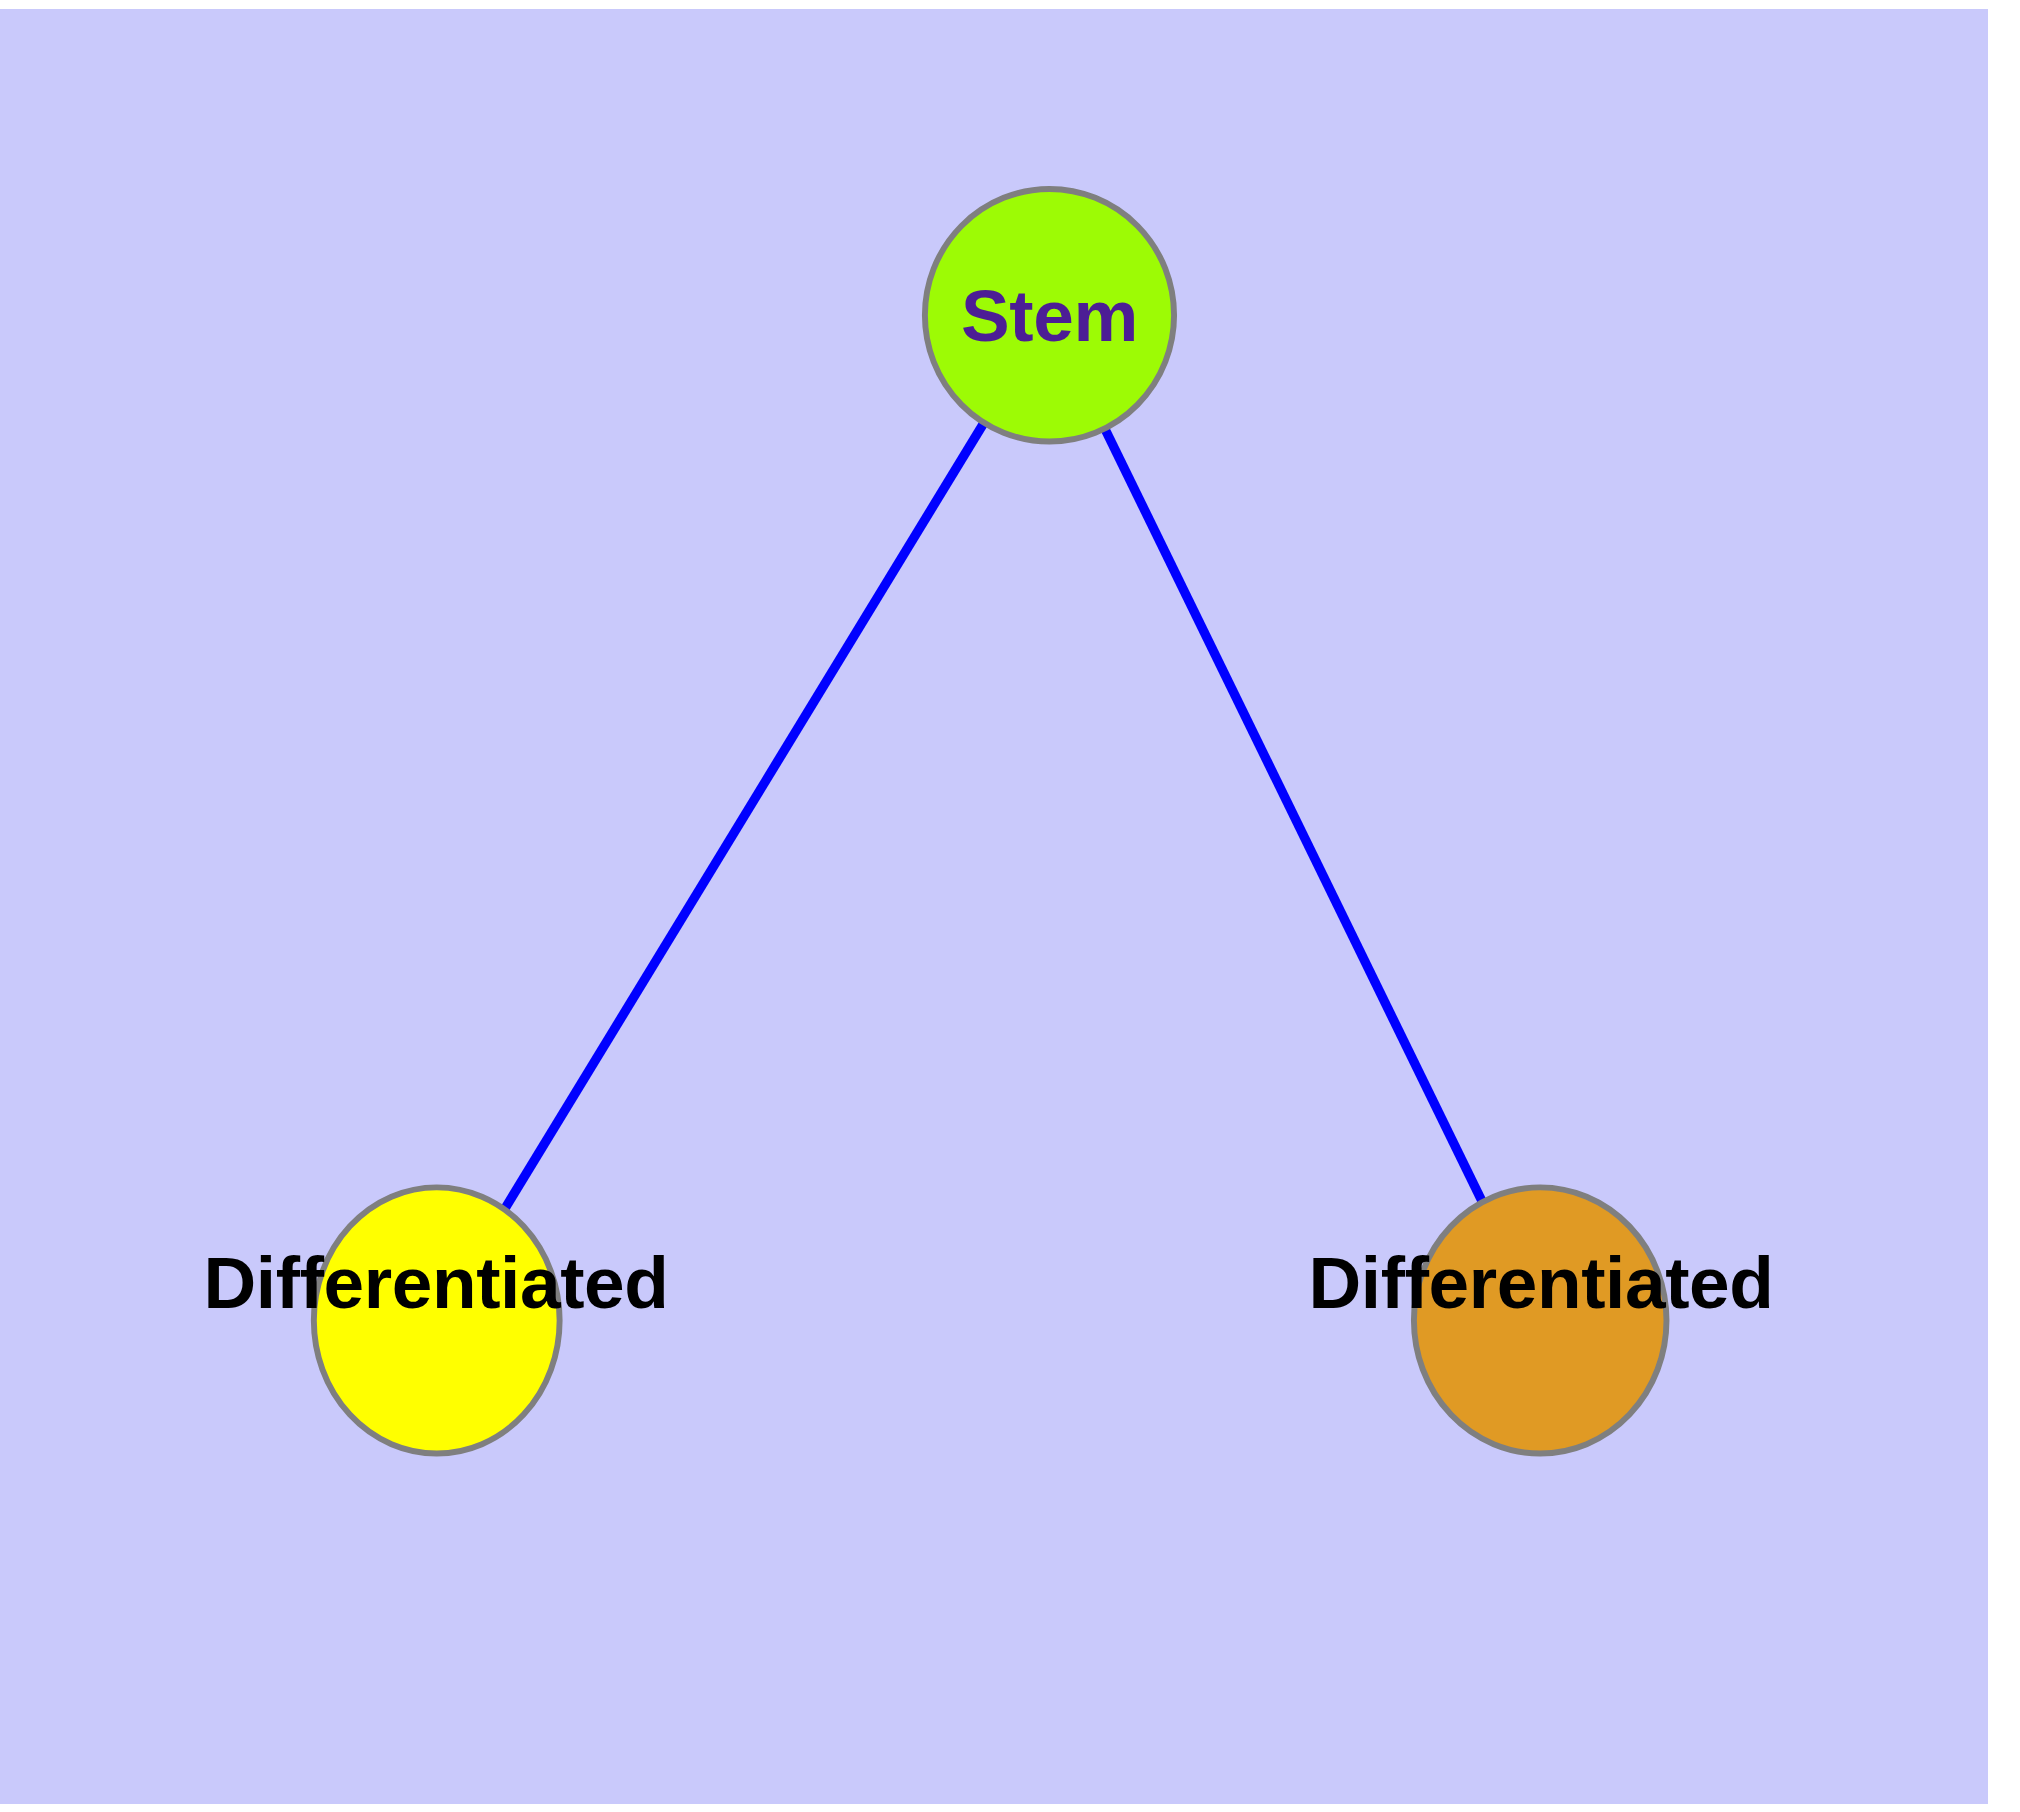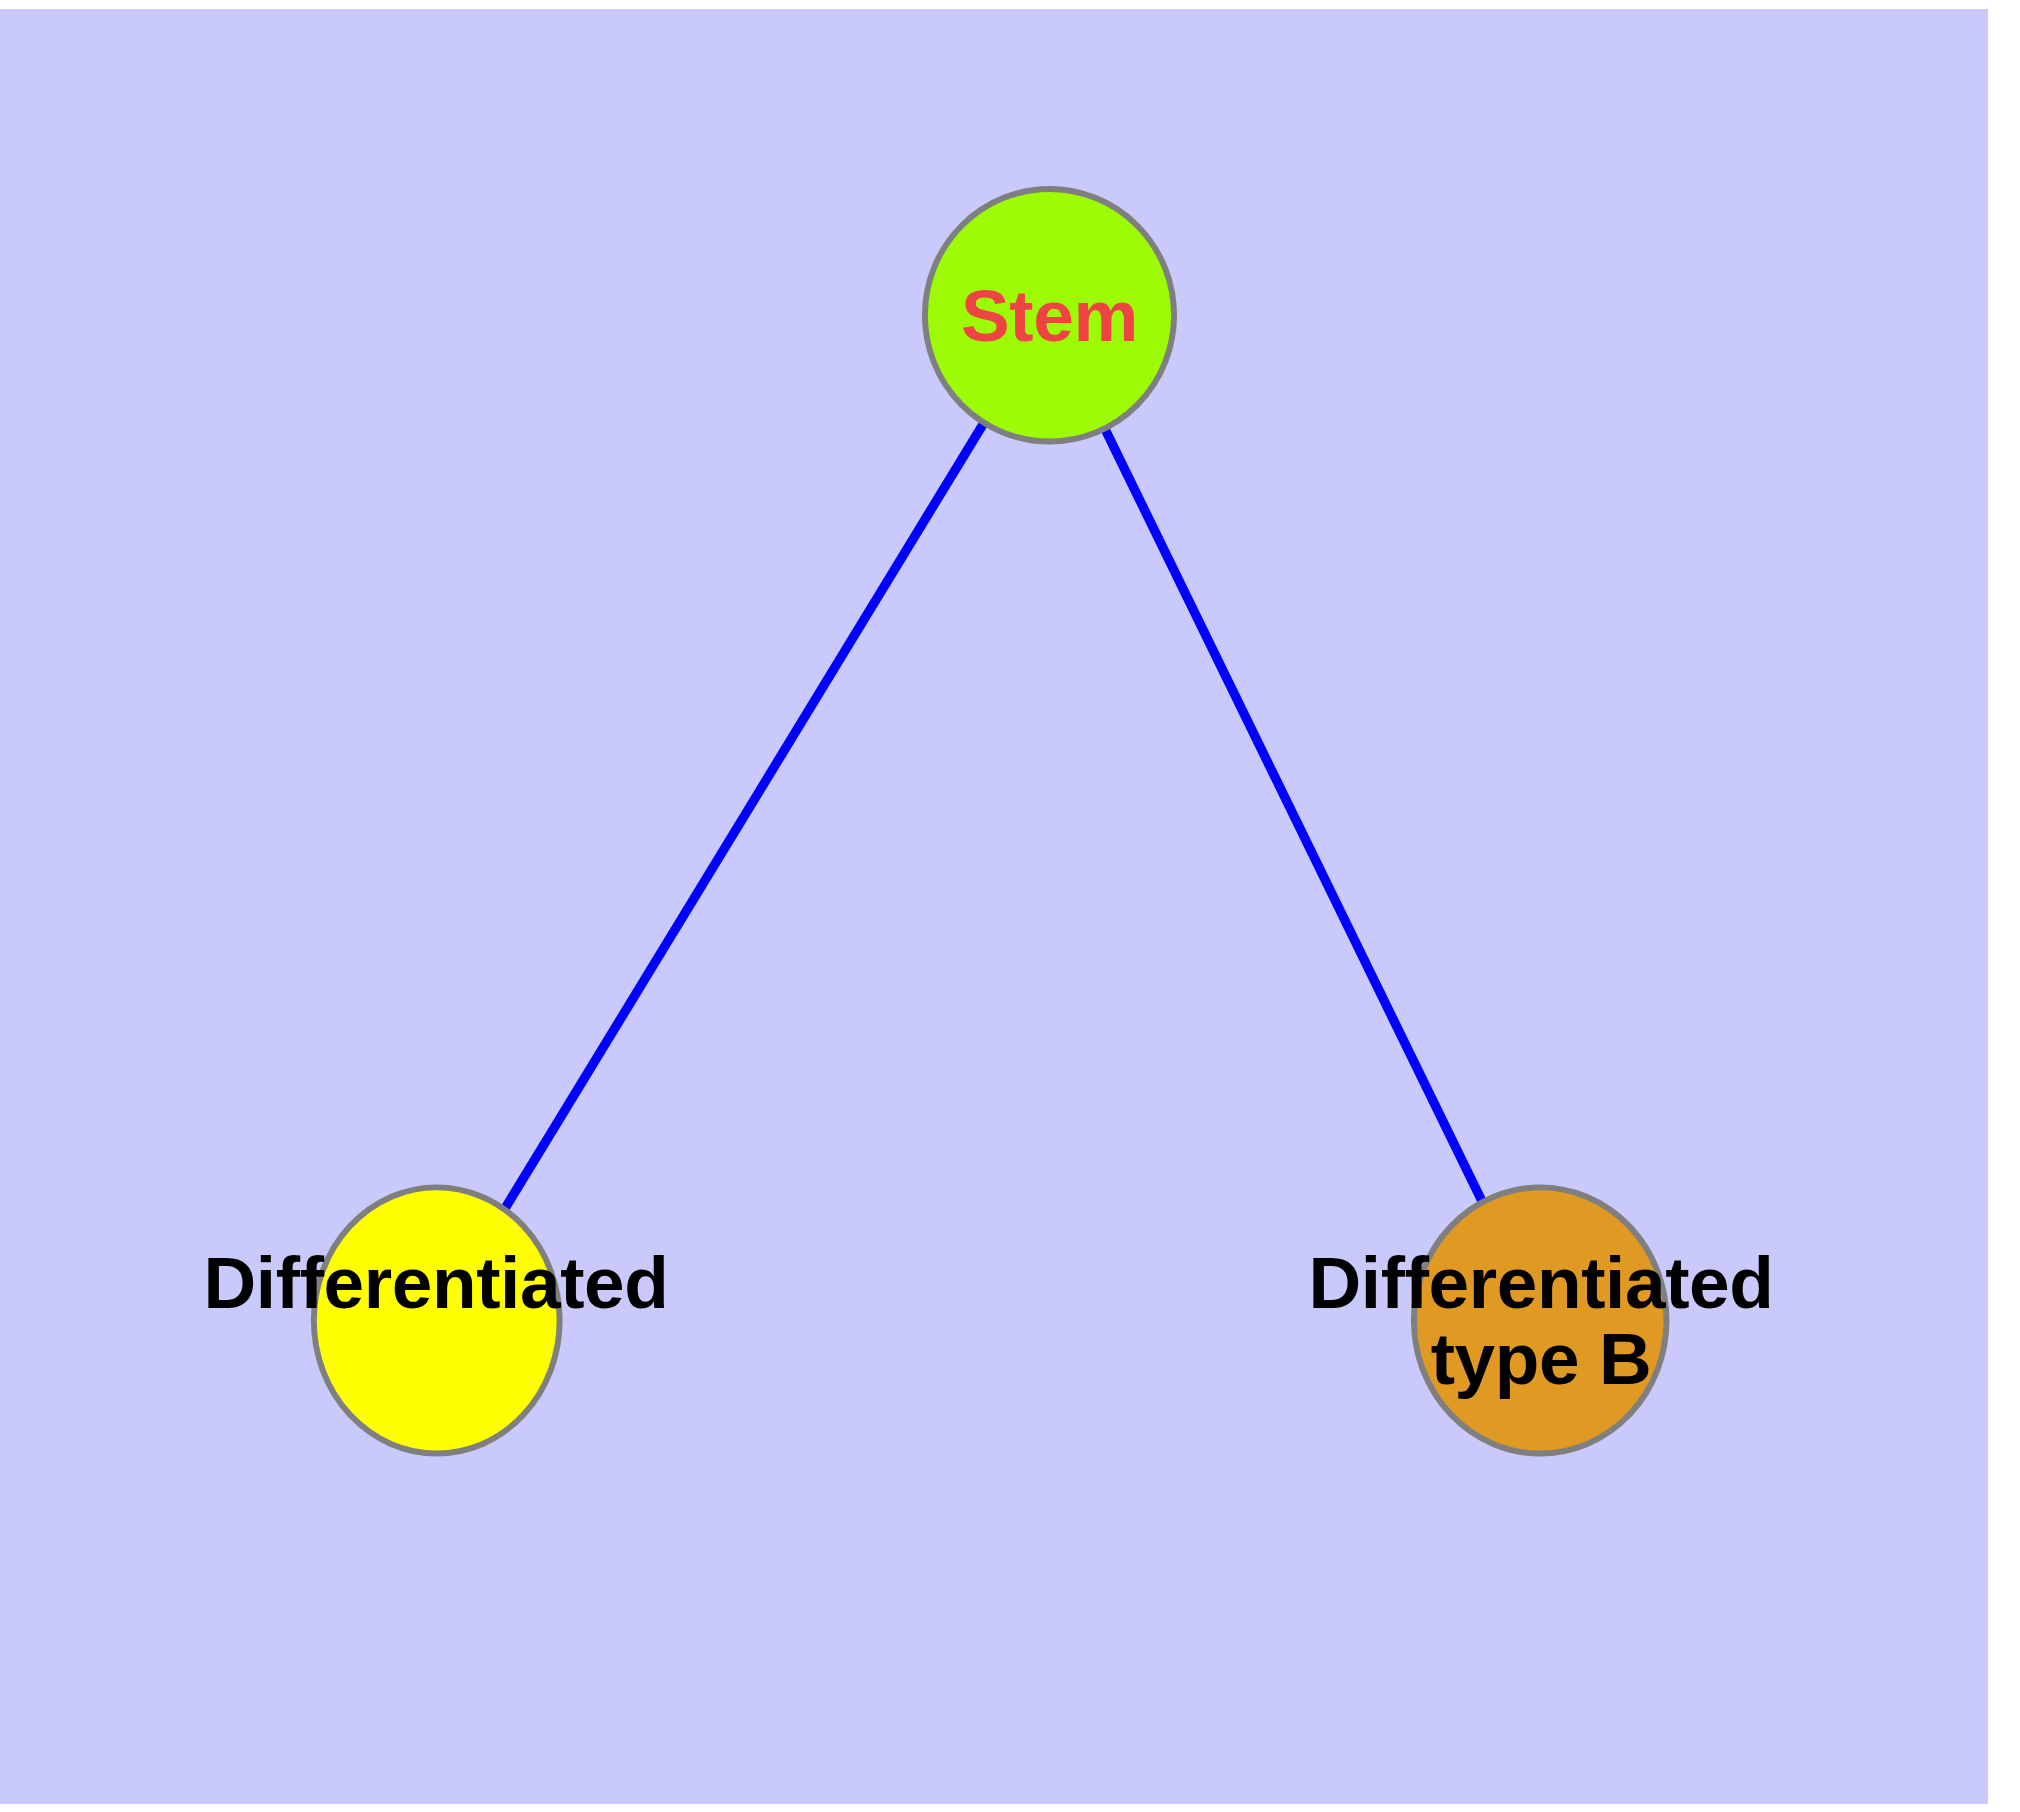--- a/index.html
+++ b/index.html
@@ -77,20 +77,20 @@
       <line x1="1302.7607011545147" y1="504.653180603203" x2="1749.2233844848286" y2="1419.1691433488888" stroke="#0000ff" stroke-width="11" stroke-linecap="butt"></line>
     </g>
 
     <g>
       <ellipse cx="1238" cy="372" rx="147" ry="149" fill="#9dfb05" stroke="#7f7f7f" stroke-width="7"></ellipse>
       <ellipse cx="515" cy="1558" rx="145" ry="157" fill="#ffff00" stroke="#7f7f7f" stroke-width="7"></ellipse>
       <ellipse cx="1817" cy="1558" rx="149" ry="157" fill="#e09a24" stroke="#7f7f7f" stroke-width="7"></ellipse>
     </g>
   </svg>
 
-  <div class="node-label" id="label-stem" style="color: #ef4444; top: 278px;">Stem</div>
+  <div class="node-label" id="label-stem" style="color: #4c1d95; top: 278px;">Stem</div>
 
   <div class="node-label" id="label-diff-a" style="color: rgb(0, 0, 0); top: 1245px;"><span>Differentiated</span><br></div>
 
-  <div class="node-label" id="label-diff-b" style="color: rgb(0, 0, 0); top: 1245px;"><span>Differentiated</span><br><span>type B</span></div>
+  <div class="node-label" id="label-diff-b" style="color: rgb(0, 0, 0); top: 1245px;"><span>Differentiated</span><br></div>
 
 </div>
 
 
 </body></html>

